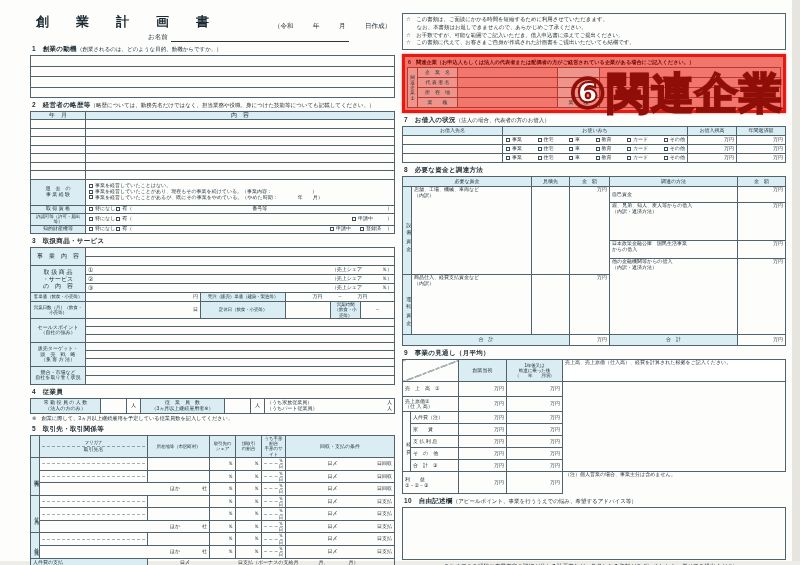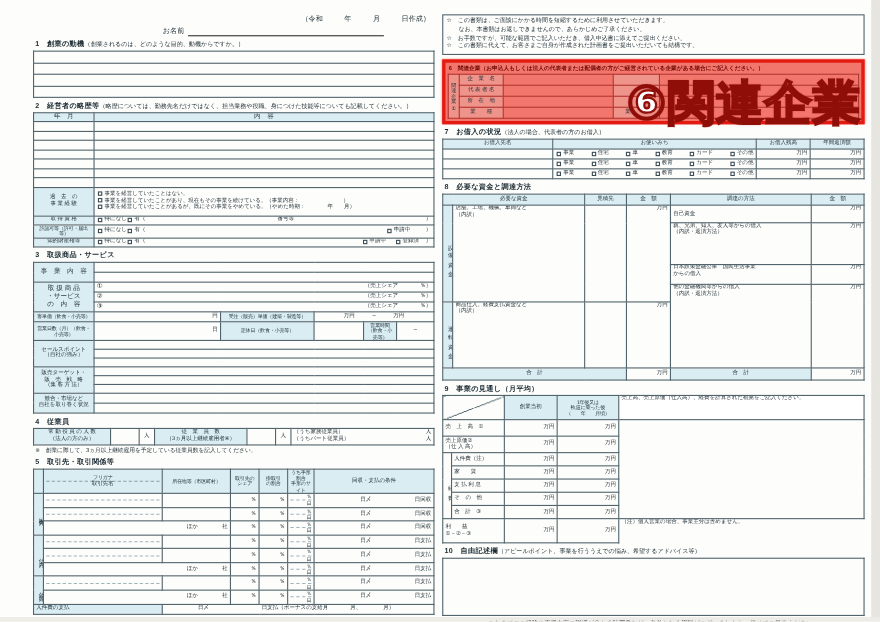--- a/index.html
+++ b/index.html
@@ -50,20 +50,21 @@
 </style>
 </head>
 <body>
 
 <div class="sheet">
   <div class="edge-r"></div>
   <div class="edge-b"></div>
 
   <div class="page" id="p1">
     <div class="titlebar">
+      <span class="ftitle">創　業　計　画　書</span>
       <span class="fdate">（令和　　　年　　　月　　　日作成）</span>
     </div>
     <div class="namerow">
       <span>お名前</span>
       <span class="nameline"></span>
     </div>
 
     <div class="shead">
       <span>1</span>　<span>創業の動機</span><span class="snote">（創業されるのは、どのような目的、動機からですか。）</span>
     </div>

